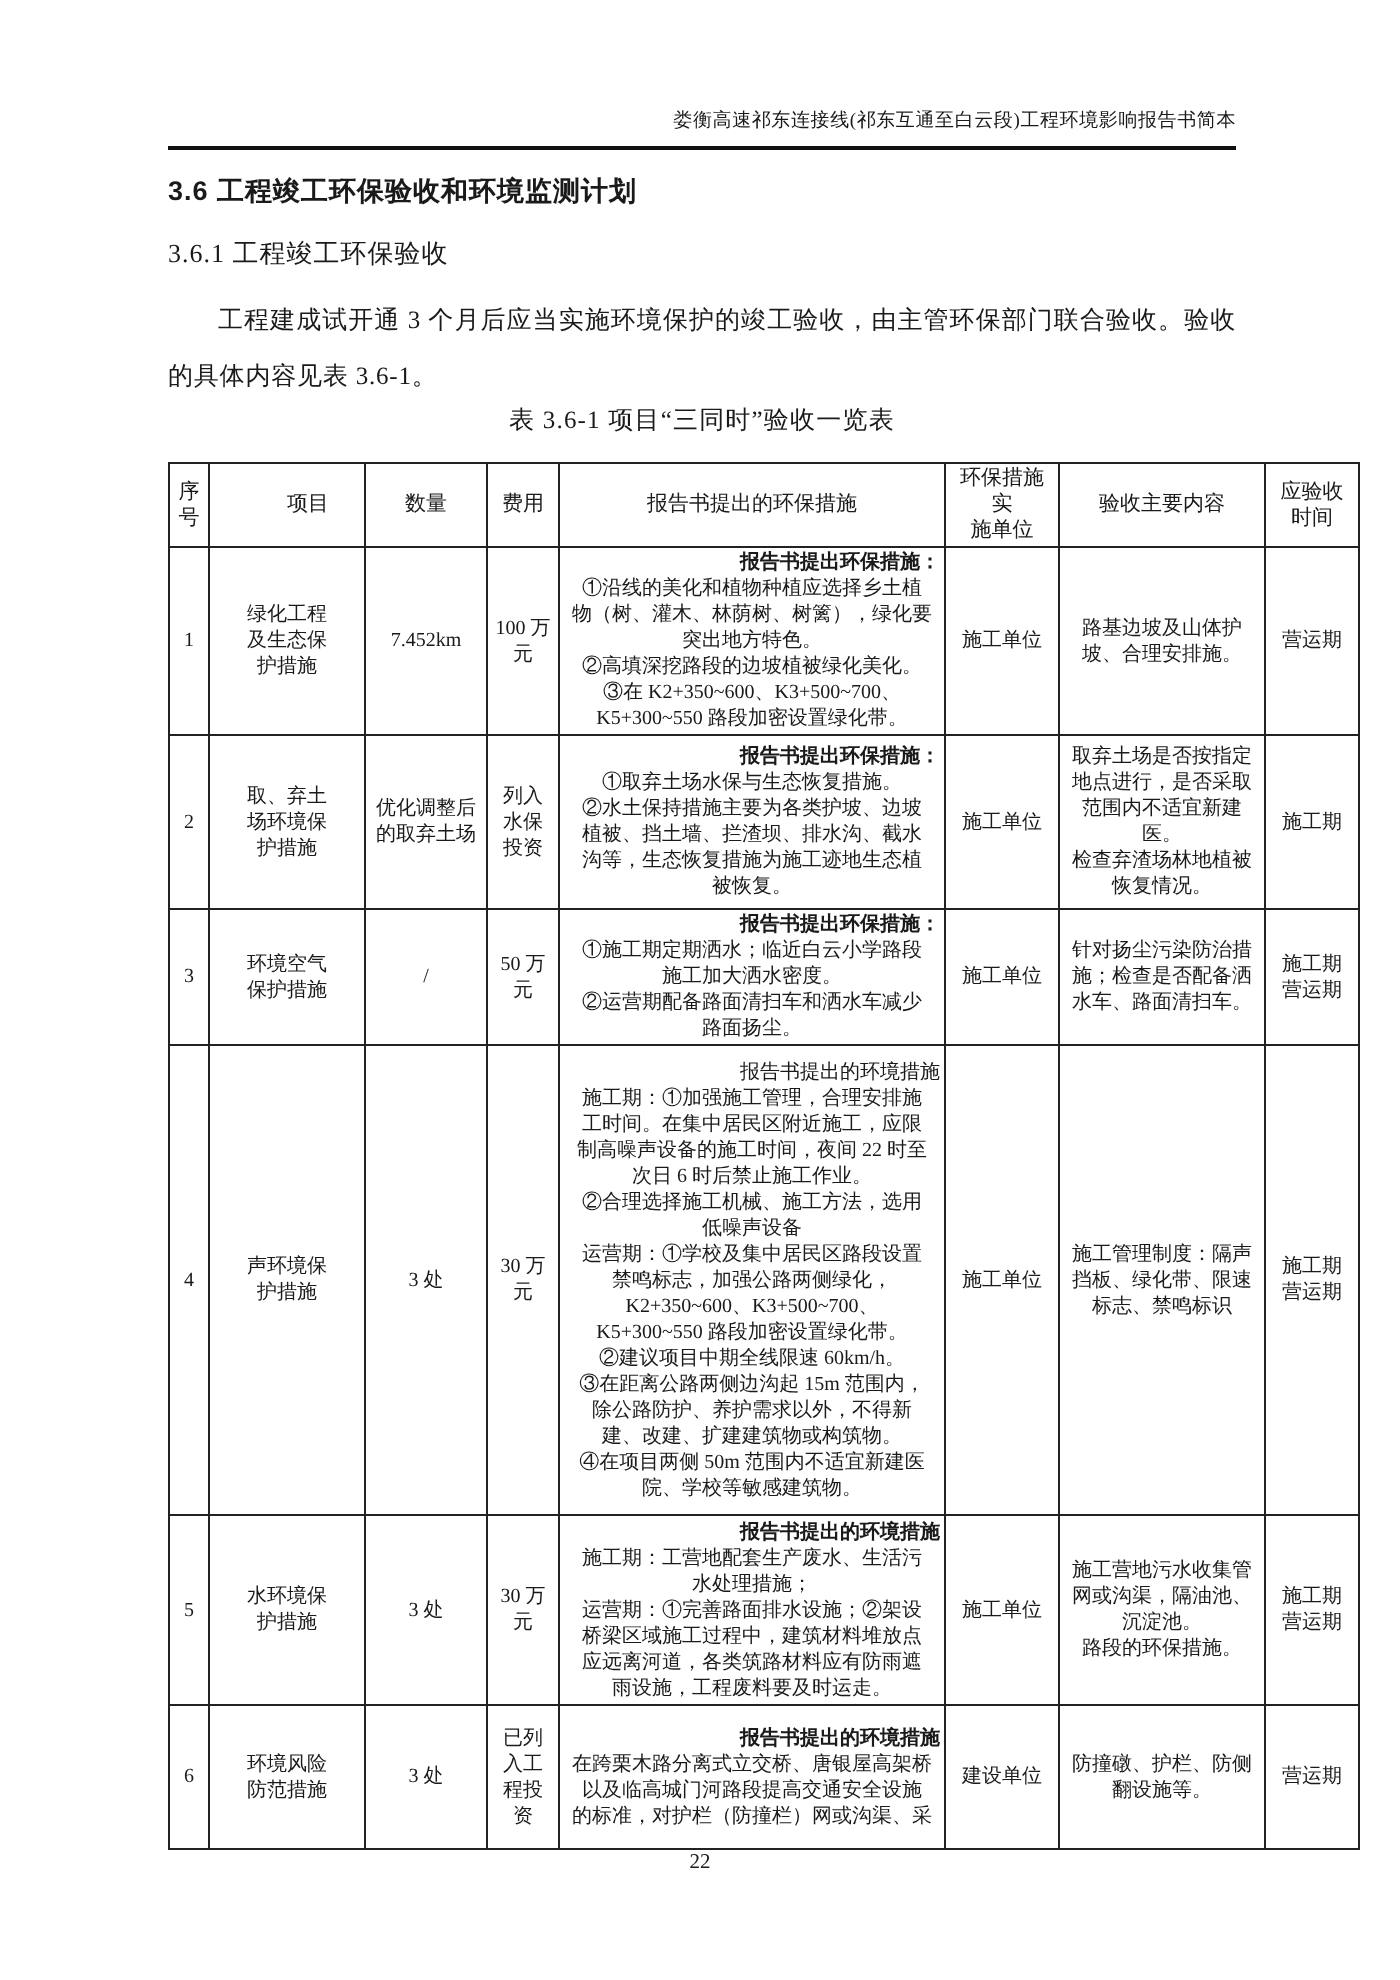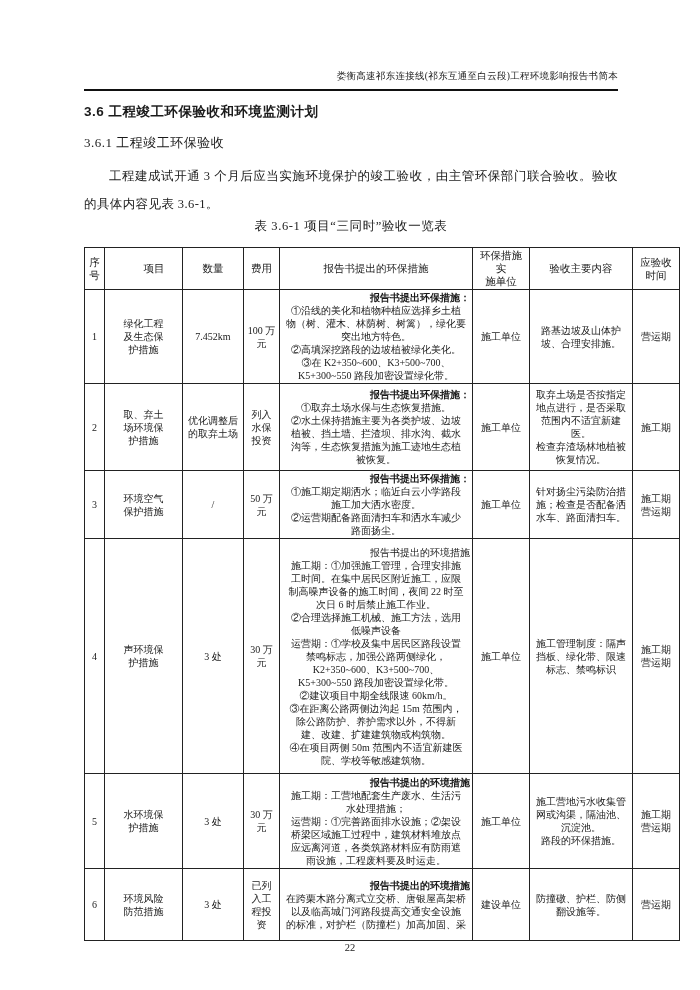--- a/index.html
+++ b/index.html
@@ -4,21 +4,21 @@
 <style>
   html,body { margin:0; padding:0; }
   body {
     width:700px; height:990px;
     background:#ffffff;
     color:#1a1a1a;
     font-family:"Liberation Serif","DejaVu Serif",serif;
     position:relative;
     overflow:hidden;
   }
-  .page { position:absolute; inset:0;margin-top:16px; }
+  .page { position:absolute; inset:0; }
 
   .doc-header {
     position:absolute; top:54px; left:84px; width:534px;
     text-align:right; font-size:9.5px; letter-spacing:0.3px;
     padding-bottom:6px;
     border-bottom:2px solid #111;
   }
 
   .h1 {
     position:absolute; top:87px; left:84px; width:534px;
@@ -213,21 +213,21 @@
           <td class="c-no">6</td>
           <td class="c-item">环境风险
 防范措施</td>
           <td class="c-quantity">3 处</td>
           <td class="c-cost">已列
 入工
 程投
 资</td>
           <td class="c-measures"><div class="m-title bold">报告书提出的环境措施</div><div class="m-body">在跨栗木路分离式立交桥、唐银屋高架桥
 以及临高城门河路段提高交通安全设施
-的标准，对护栏（防撞栏）加高加固、采</div></td>
+的标准，对护栏（防撞栏）网或沟渠、采</div></td>
           <td class="c-unit">建设单位</td>
           <td class="c-acceptance">防撞礅、护栏、防侧
 翻设施等。</td>
           <td class="c-time">营运期</td>
         </tr>
       </tbody>
   </table>
 
   <div class="page-number">22</div>
 

